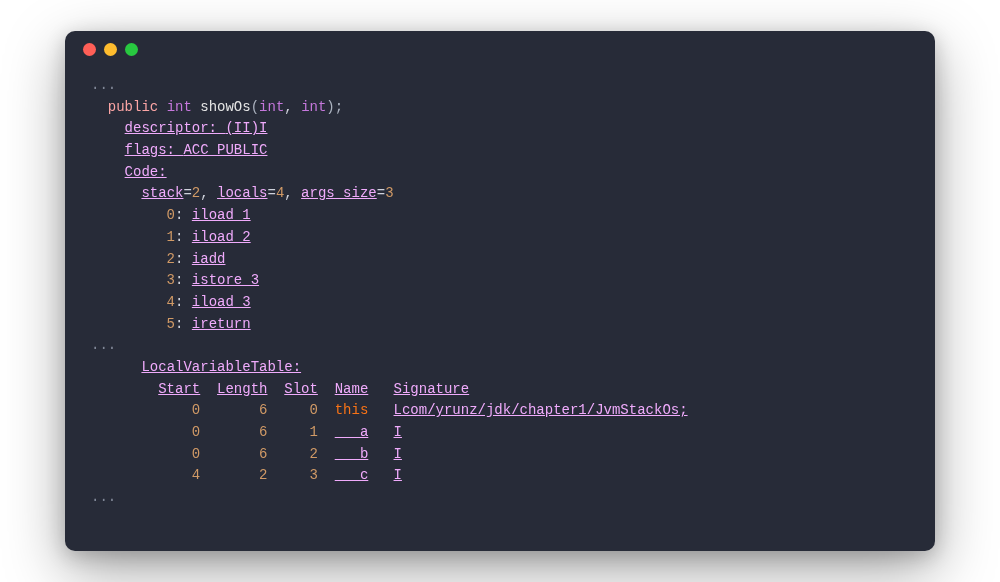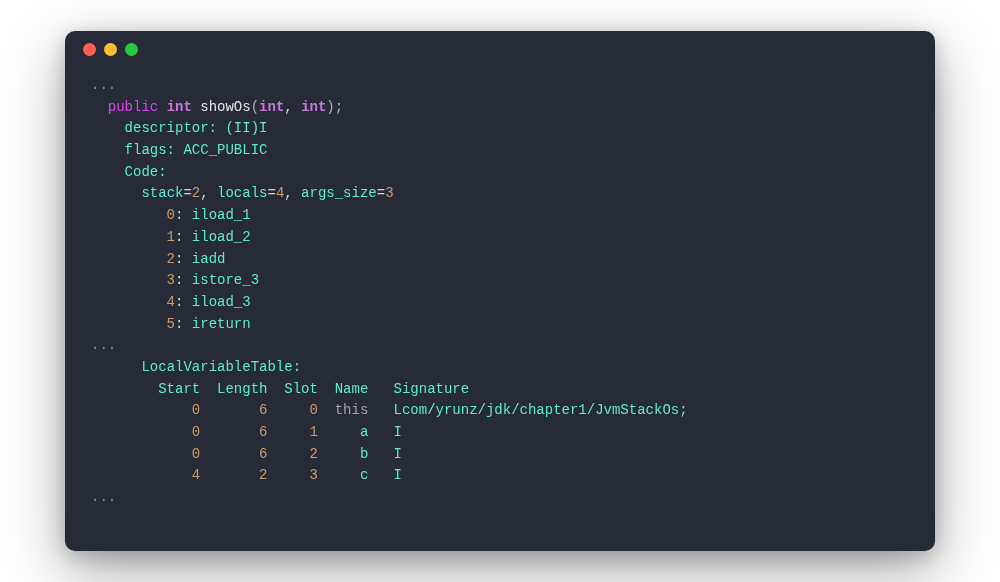--- a/index.html
+++ b/index.html
@@ -40,27 +40,27 @@
     .dot.yellow { background: #febc2e; }
     .dot.green { background: #28c840; }
     .code {
       padding: 8px 26px 18px 26px;
       font-size: 14px;
       line-height: 1.55;
       color: #cfd2dc;
       white-space: pre;
     }
     .dim { color: #818898; }
-    .kw-public { color: #d946ef; }
-    .kw-int { color: #c678dd; font-weight: bold; }
+    .kw-public { color: #fca5a5; }
+    .kw-int { color: #c678dd; }
     .fn { color: #e5e5e5; }
     .paren { color: #abb2bf; }
     .num { color: #d19a66; }
-    .this { color: #a3a3a3; }
-    .word { color: #5eead4; }
+    .this { color: #f97316; }
+    .word { color: #f0abfc; text-decoration: underline; }
   </style>
 </head>
 <body>
 
 <div class="window">
   <div class="titlebar">
     <div class="dot red"></div>
     <div class="dot yellow"></div>
     <div class="dot green"></div>
   </div>

